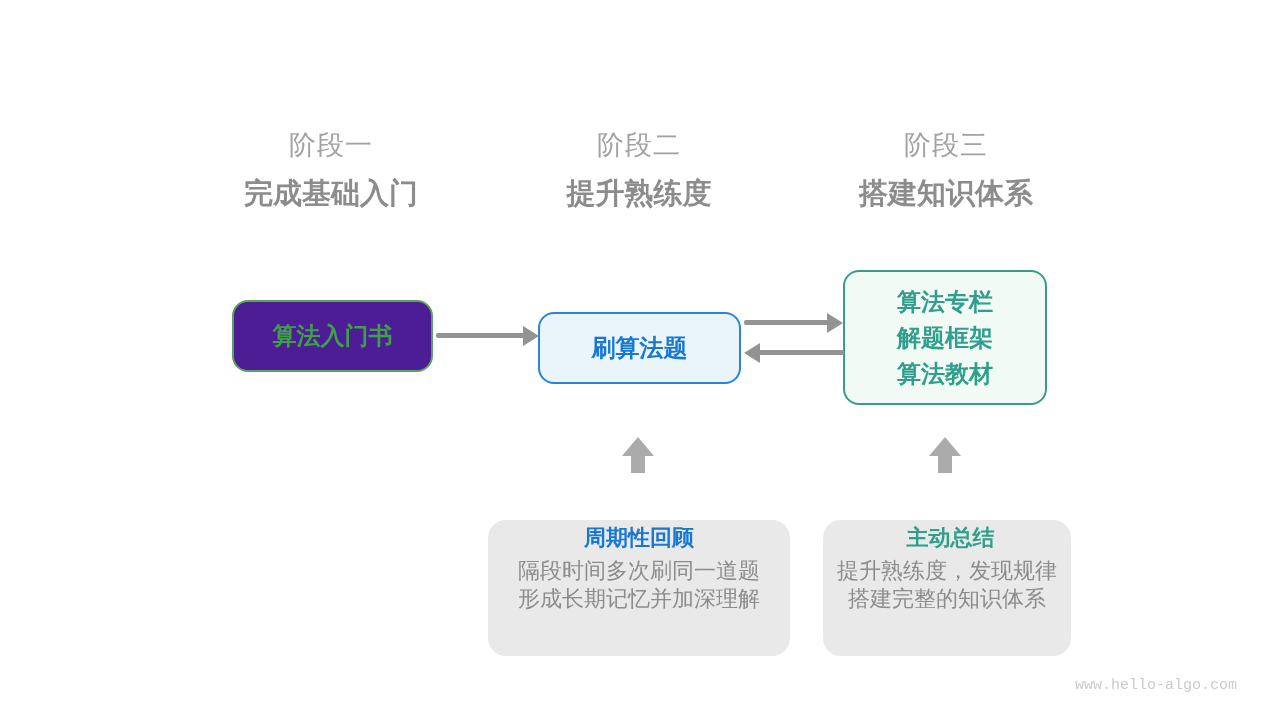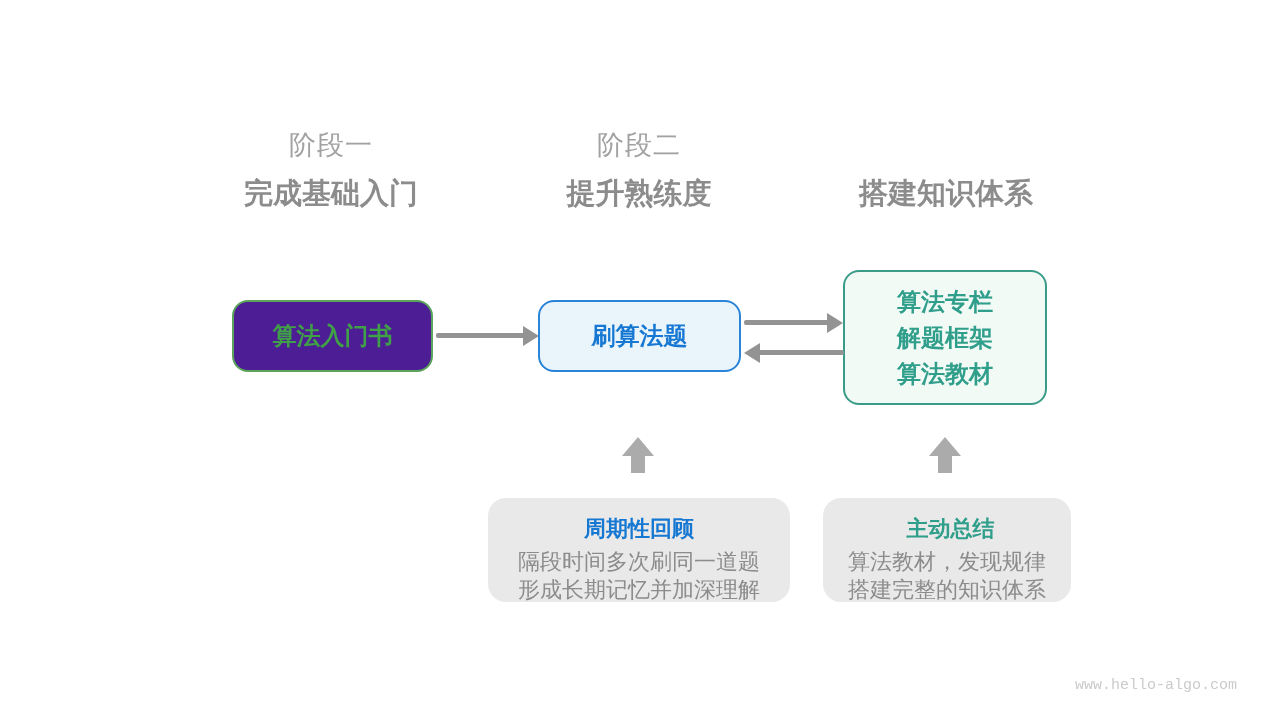--- a/index.html
+++ b/index.html
@@ -51,20 +51,21 @@
   }
   .node.green {
     border: 2.5px solid #5ba35b;
     background: #4c1d95;
     color: #3fa047;
   }
   .node.blue {
     border: 2.5px solid #2a84d8;
     background: #eaf4fb;
     color: #1678d2;
+    margin-top: 12px;
   }
   .node.teal {
     border: 2.5px solid #3a9c88;
     background: #f2faf6;
     color: #2f9e8a;
     flex-direction: column;
   }
   .node.teal .node-line { line-height: 36px; }
 
   
@@ -99,27 +100,27 @@
   }
   .block-arrow .stem {
     width: 14px; height: 17px;
     margin: 0 auto;
     background: #ababab;
   }
 
   
   .note {
     position: absolute;
-    top: 498px;
-    height: 104px;
+    top: 520px;
+    height: 136px;
     box-sizing: border-box;
     background: #e9e9e9;
     border-radius: 18px;
     text-align: center;
-    padding-top: 16px;
+    padding-top: 3px;
   }
   .note-title {
     font-size: 22px;
     font-weight: bold;
     line-height: 30px;
   }
   .note-title.blue { color: #1678d2; }
   .note-title.teal { color: #2f9e8a; margin-left: 7px; }
   .note-body {
     margin-top: 4px;
@@ -143,20 +144,21 @@
 <body>
 
 <div class="canvas">
 
   <div class="stage-label" style="left:221px">阶段一</div>
   <div class="stage-subtitle" style="left:221px">完成基础入门</div>
 
   <div class="stage-label" style="left:529px">阶段二</div>
   <div class="stage-subtitle" style="left:529px">提升熟练度</div>
 
+  <div class="stage-label" style="left:836px">阶段三</div>
   <div class="stage-subtitle" style="left:836px">搭建知识体系</div>
 
   <div class="node green" style="left:232px; top:300px; width:201px; height:72px">
     <span>算法入门书</span>
   </div>
 
   <div class="node blue" style="left:538px; top:300px; width:203px; height:72px">
     <span>刷算法题</span>
   </div>
 
@@ -194,20 +196,20 @@
     <div class="note-title blue">周期性回顾</div>
     <div class="note-body">
       <span class="note-line">隔段时间多次刷同一道题</span>
       <span class="note-line">形成长期记忆并加深理解</span>
     </div>
   </div>
 
   <div class="note" style="left:823px; width:248px">
     <div class="note-title teal">主动总结</div>
     <div class="note-body">
-      <span class="note-line">算法教材，发现规律</span>
+      <span class="note-line">提升熟练度，发现规律</span>
       <span class="note-line">搭建完整的知识体系</span>
     </div>
   </div>
 
   <div class="watermark">www.hello-algo.com</div>
 
 </div>
 
 </body></html>

